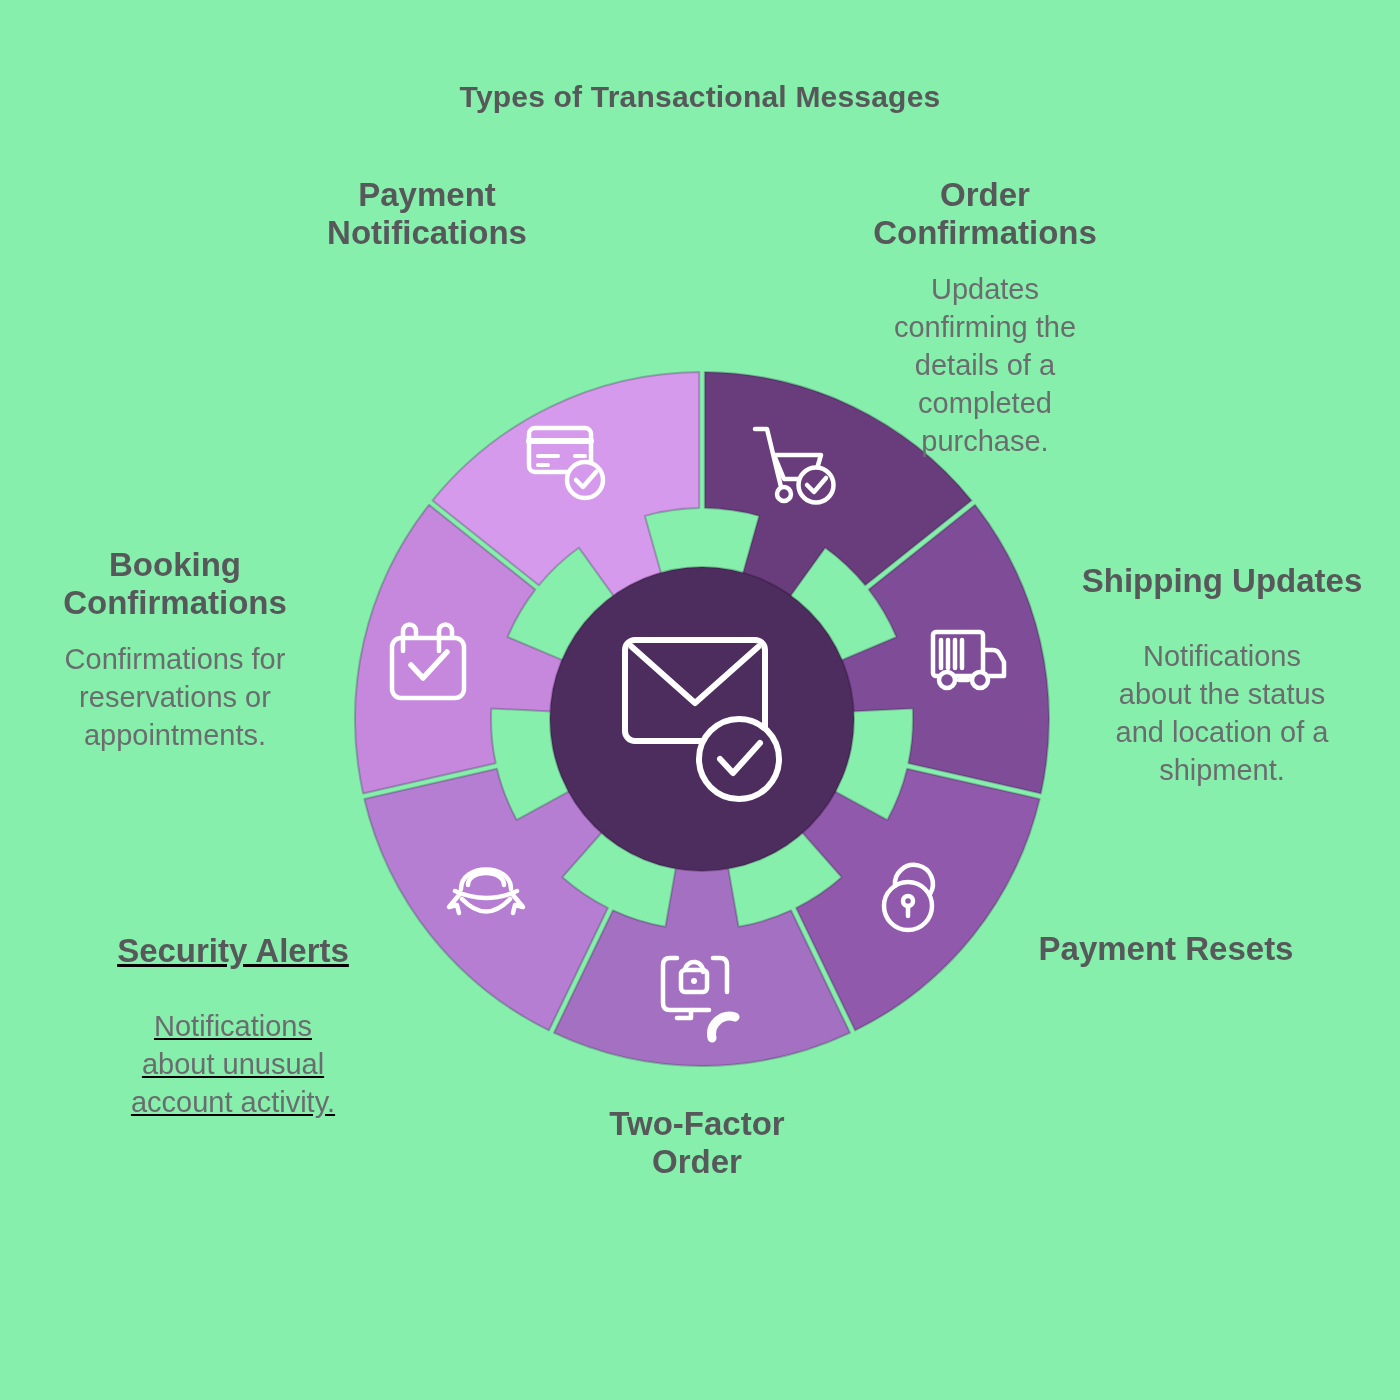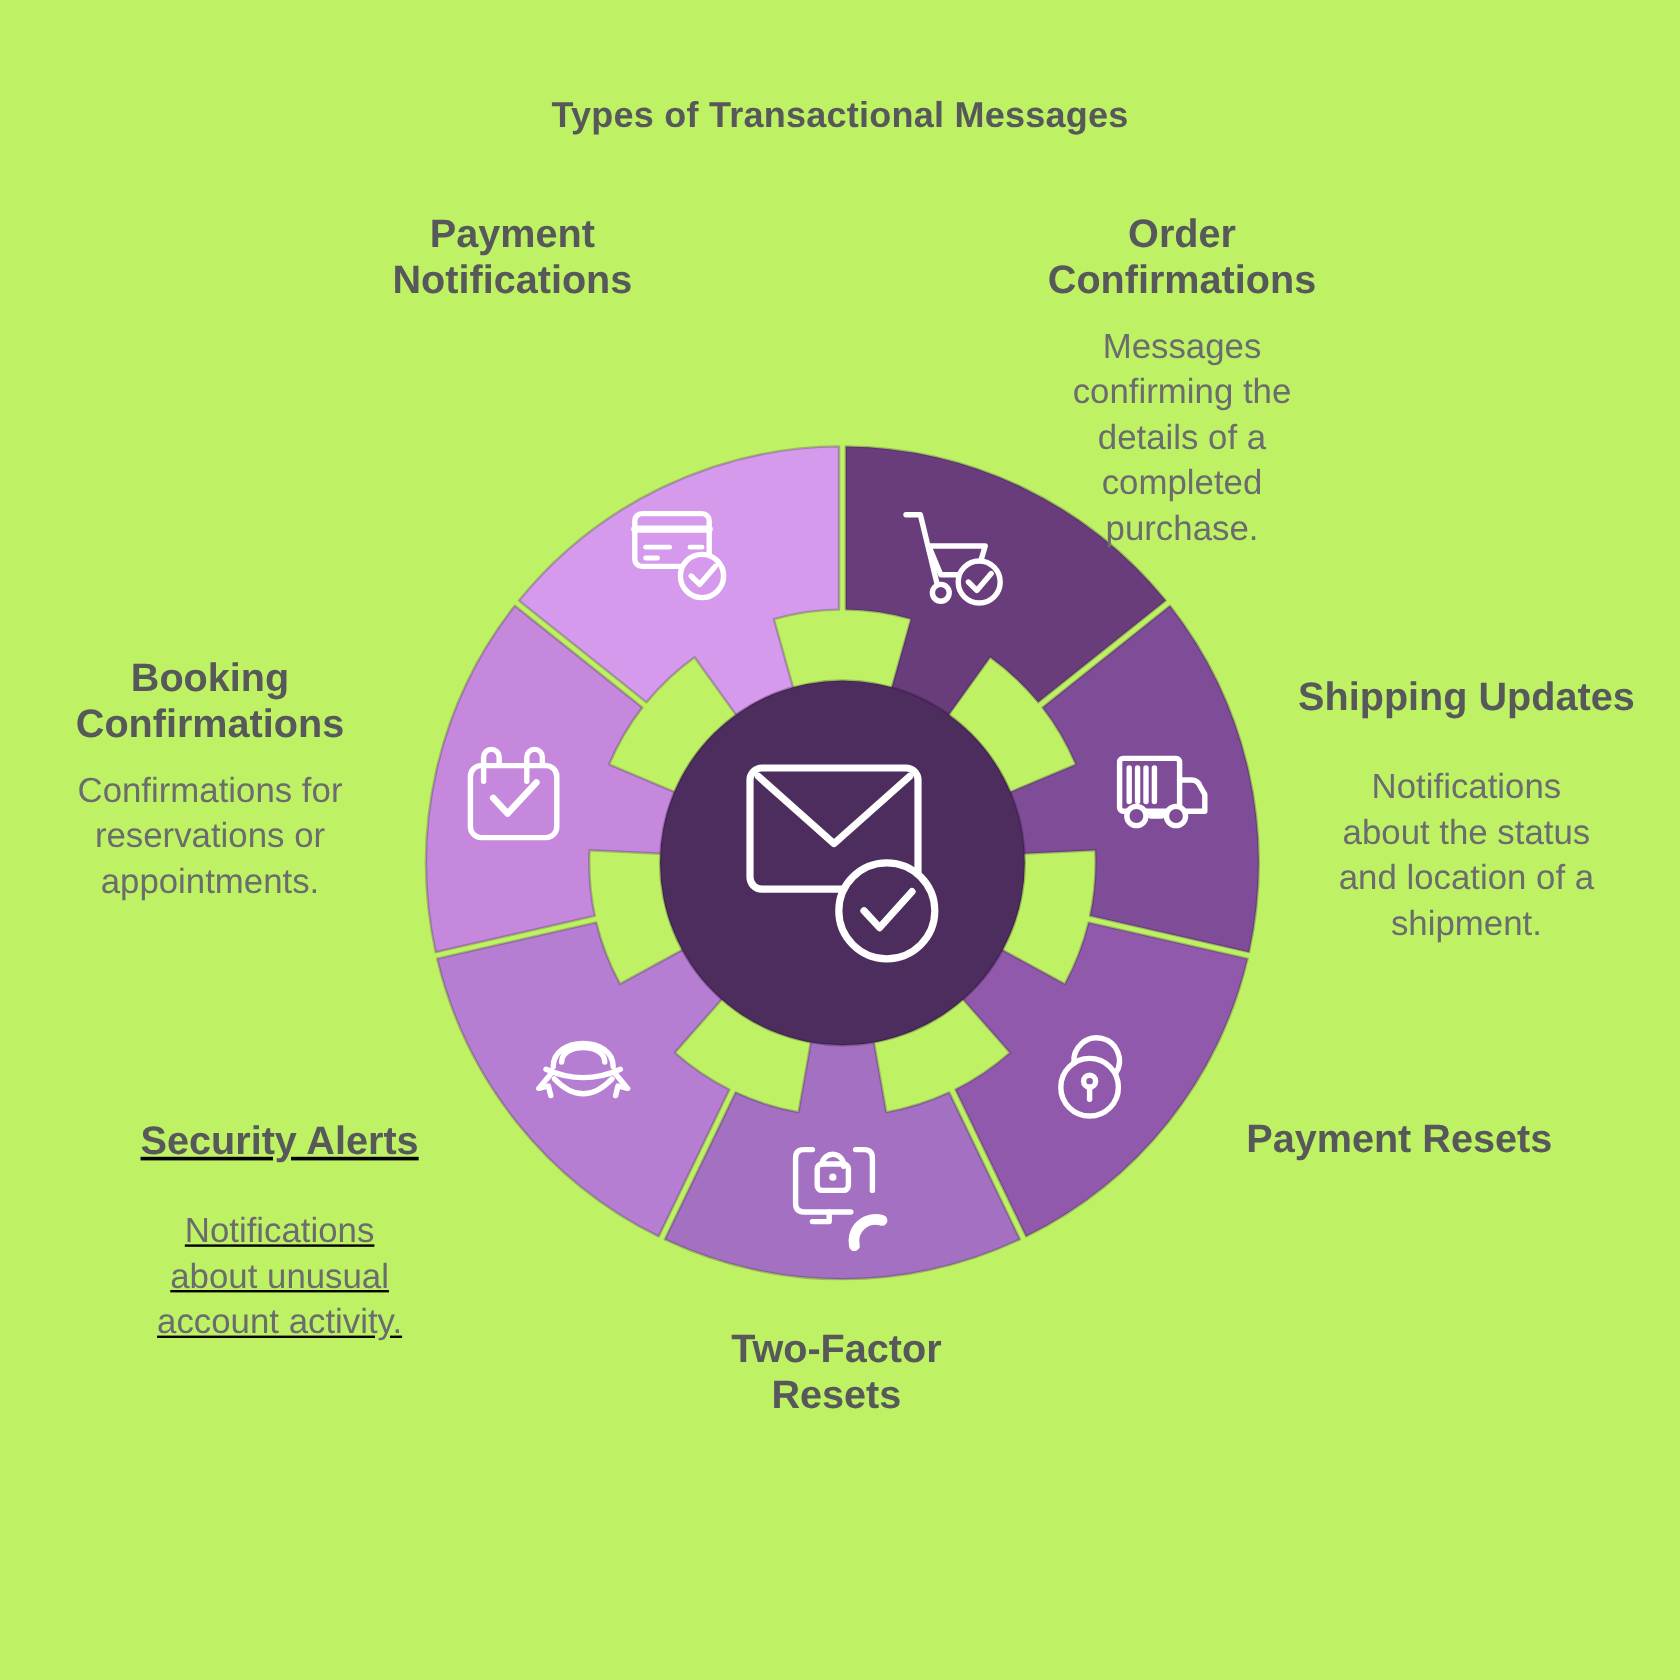--- a/index.html
+++ b/index.html
@@ -1,17 +1,17 @@
 <!DOCTYPE html>
 <html><head>
 <meta charset="utf-8">
 <style>
   html,body{margin:0;padding:0;background:#ffffff;}
   .stage{
-    position:relative;width:1400px;height:1400px;background:#bef264;
+    position:relative;width:1400px;height:1400px;background:#86efac;
     font-family:"Liberation Sans",sans-serif;overflow:hidden;
   }
   .title{
     position:absolute;left:0;top:80px;width:1400px;text-align:center;
     font-size:30px;font-weight:bold;color:#57585a;letter-spacing:0.2px;
   }
   .wheel{position:absolute;left:0;top:0;}
   .label{position:absolute;width:360px;text-align:center;white-space:pre-line;}
   .label .h{font-size:33px;line-height:38px;font-weight:bold;color:#57585a;}
   .label .b{font-size:29px;line-height:38px;color:#6b6c6e;}
@@ -113,42 +113,42 @@
       <line x1="-35" y1="0" x2="-25" y2="0" stroke-width="4"></line>
       <line x1="2" y1="-9" x2="12" y2="-9" stroke-width="4"></line>
       <circle cx="12" cy="15" r="18" fill="#d59aec"></circle>
       <path d="M 3,15 L 10,22 L 23,7"></path>
     </g>
   </svg>
 
   <div class="label pos-order">
     <div class="h">Order
 Confirmations</div>
-    <div class="b">Messages
+    <div class="b">Updates
 confirming the
 details of a
 completed
 purchase.</div>
   </div>
 
   <div class="label pos-shipping">
     <div class="h">Shipping Updates</div>
     <div class="b gap">Notifications
 about the status
 and location of a
 shipment.</div>
   </div>
 
   <div class="label pos-password">
     <div class="h">Payment Resets</div>
   </div>
 
   <div class="label pos-twofactor">
     <div class="h">Two-Factor
-Resets</div>
+Order</div>
   </div>
 
   <div class="label pos-security">
     <div class="h">Security Alerts</div>
     <div class="b gap">Notifications
 about unusual
 account activity.</div>
   </div>
 
   <div class="label pos-booking">

